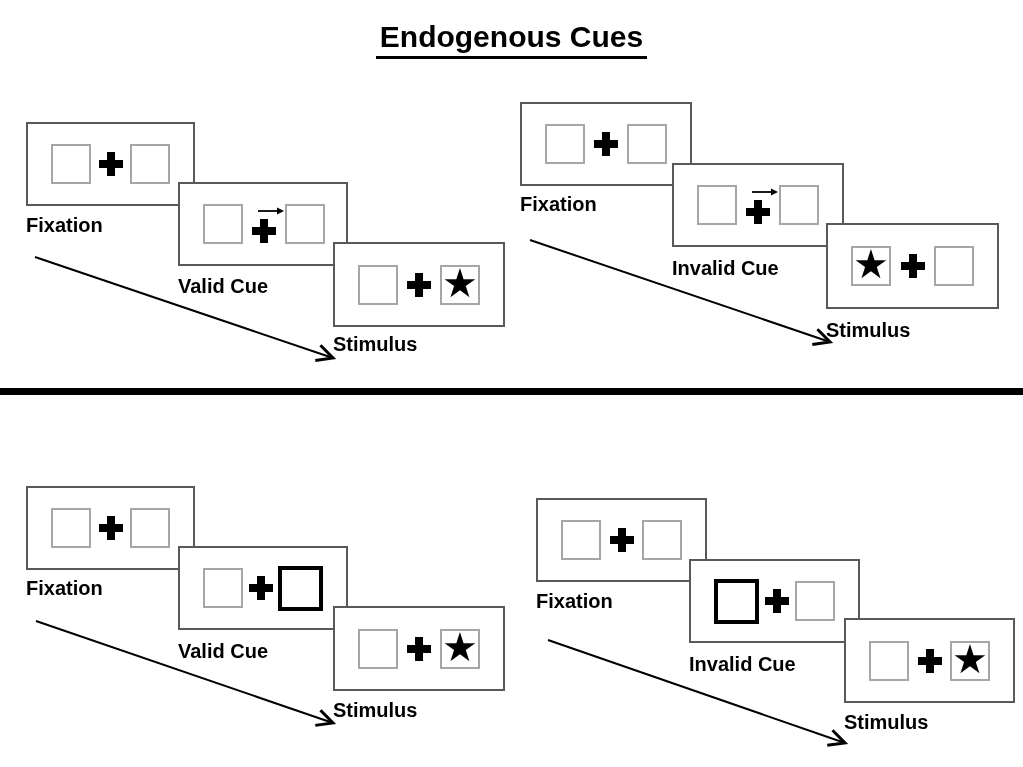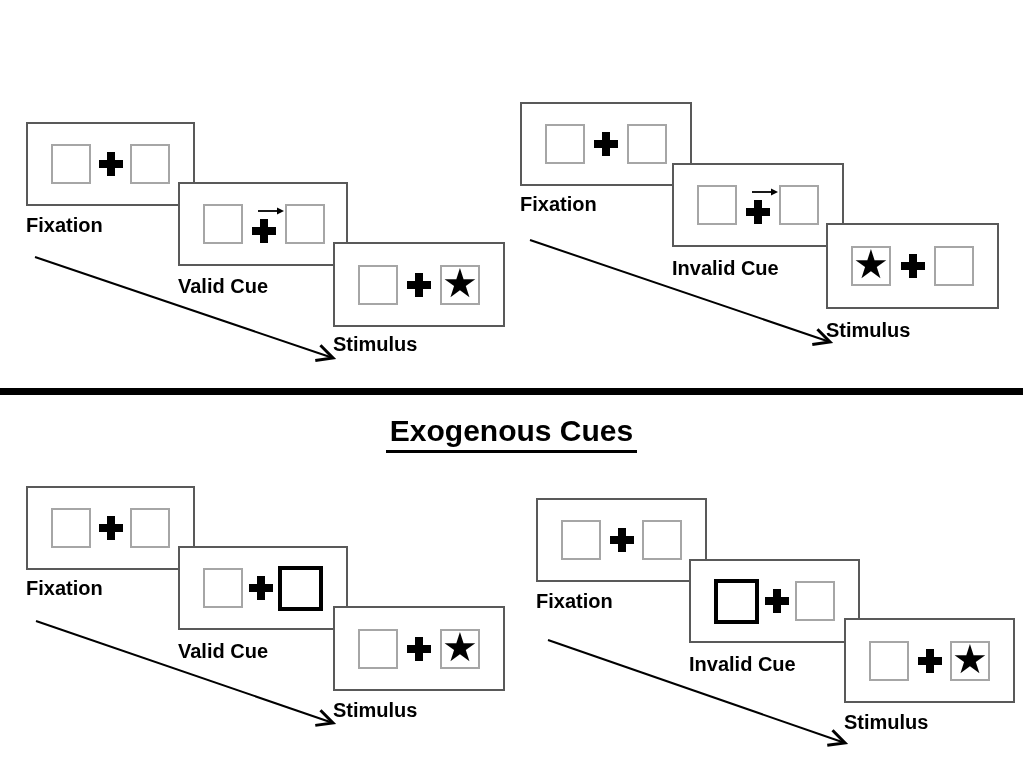--- a/index.html
+++ b/index.html
@@ -20,20 +20,23 @@
   .star{font-size:40px;line-height:40px;font-family:"DejaVu Sans",sans-serif;
         transform:translateY(-2px);}
   .plabel{position:absolute;text-align:left;font-size:20px;font-weight:bold;white-space:nowrap;}
   .seq-arrow{position:absolute;overflow:visible;}
 </style>
 </head>
 <body>
 
 <div class="stage">
 
+  <div class="title" style="top:20px;">
+    <span>Endogenous Cues</span>
+  </div>
 
   <div class="panel z1" style="left:26px;top:122px;width:169px;height:84px;">
     <div class="sq"></div>
     <svg class="plus" width="24" height="24" viewBox="0 0 24 24">
         <path d="M8 0 H16 V8 H24 V16 H16 V24 H8 V16 H0 V8 H8 Z" fill="#000"></path>
       </svg>
     <div class="sq"></div>
   </div>
   <div class="plabel" style="left:26px;top:214px;width:169px;">Fixation</div>
 
@@ -111,23 +114,20 @@
     <defs>
         <marker id="ah2" markerWidth="12" markerHeight="12" refX="9" refY="5" orient="auto">
           <path d="M1 1 L9 5 L1 9" fill="none" stroke="#000" stroke-width="1.5"></path>
         </marker>
       </defs>
     <line x1="5" y1="5" x2="305" y2="107" stroke="#000" stroke-width="2" marker-end="url(#ah2)"></line>
   </svg>
 
   <div class="divider"></div>
 
-  <div class="title" style="top:414px;">
-    <span>Exogenous Cues</span>
-  </div>
 
   <div class="panel z1" style="left:26px;top:486px;width:169px;height:84px;">
     <div class="sq"></div>
     <svg class="plus" width="24" height="24" viewBox="0 0 24 24">
         <path d="M8 0 H16 V8 H24 V16 H16 V24 H8 V16 H0 V8 H8 Z" fill="#000"></path>
       </svg>
     <div class="sq"></div>
   </div>
   <div class="plabel" style="left:26px;top:577px;width:169px;">Fixation</div>
 

